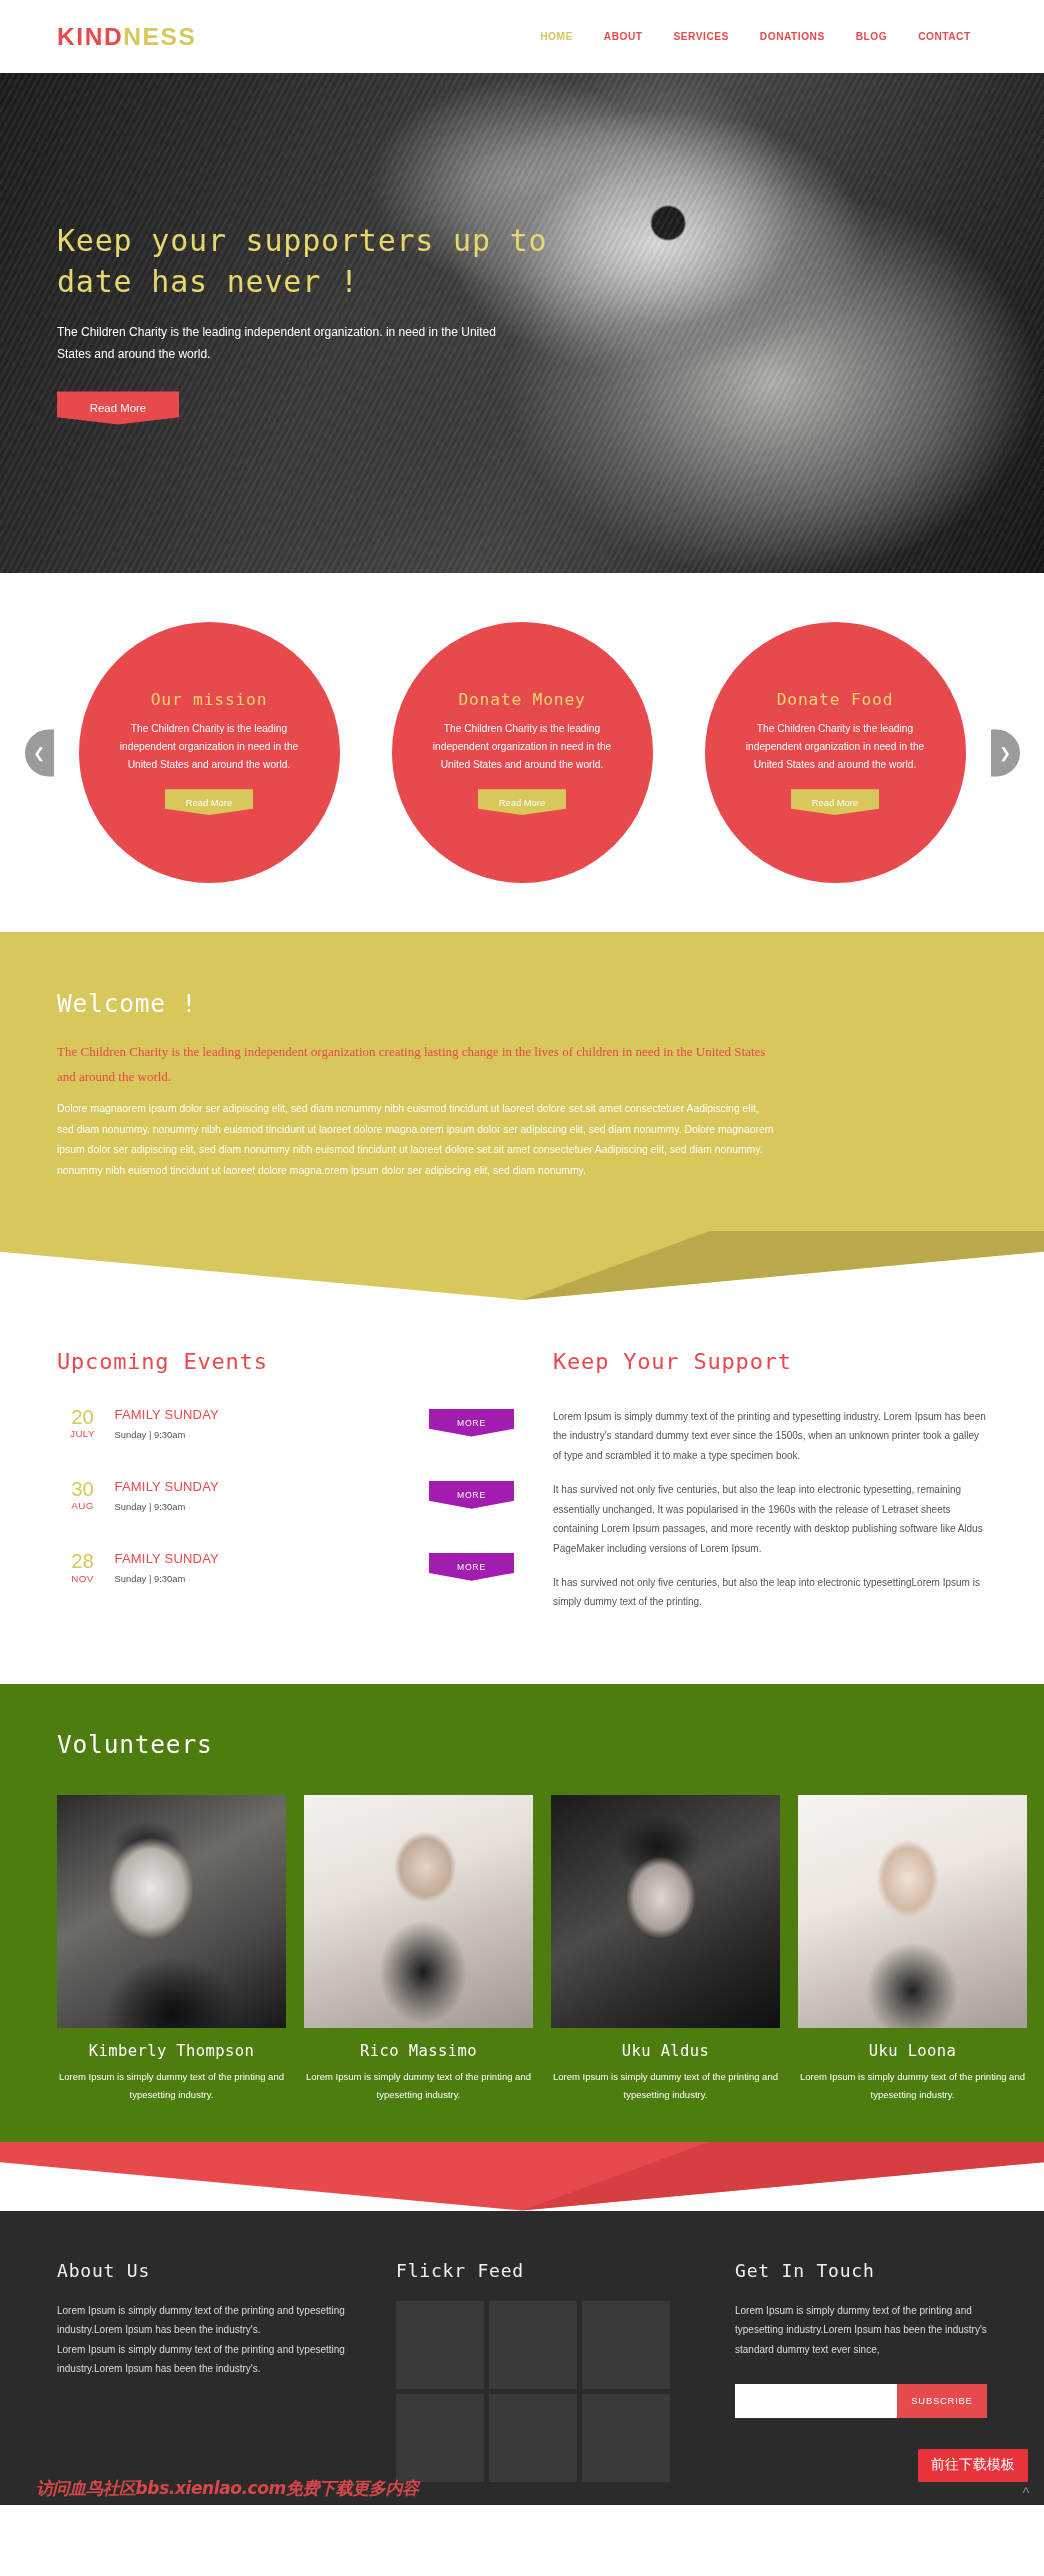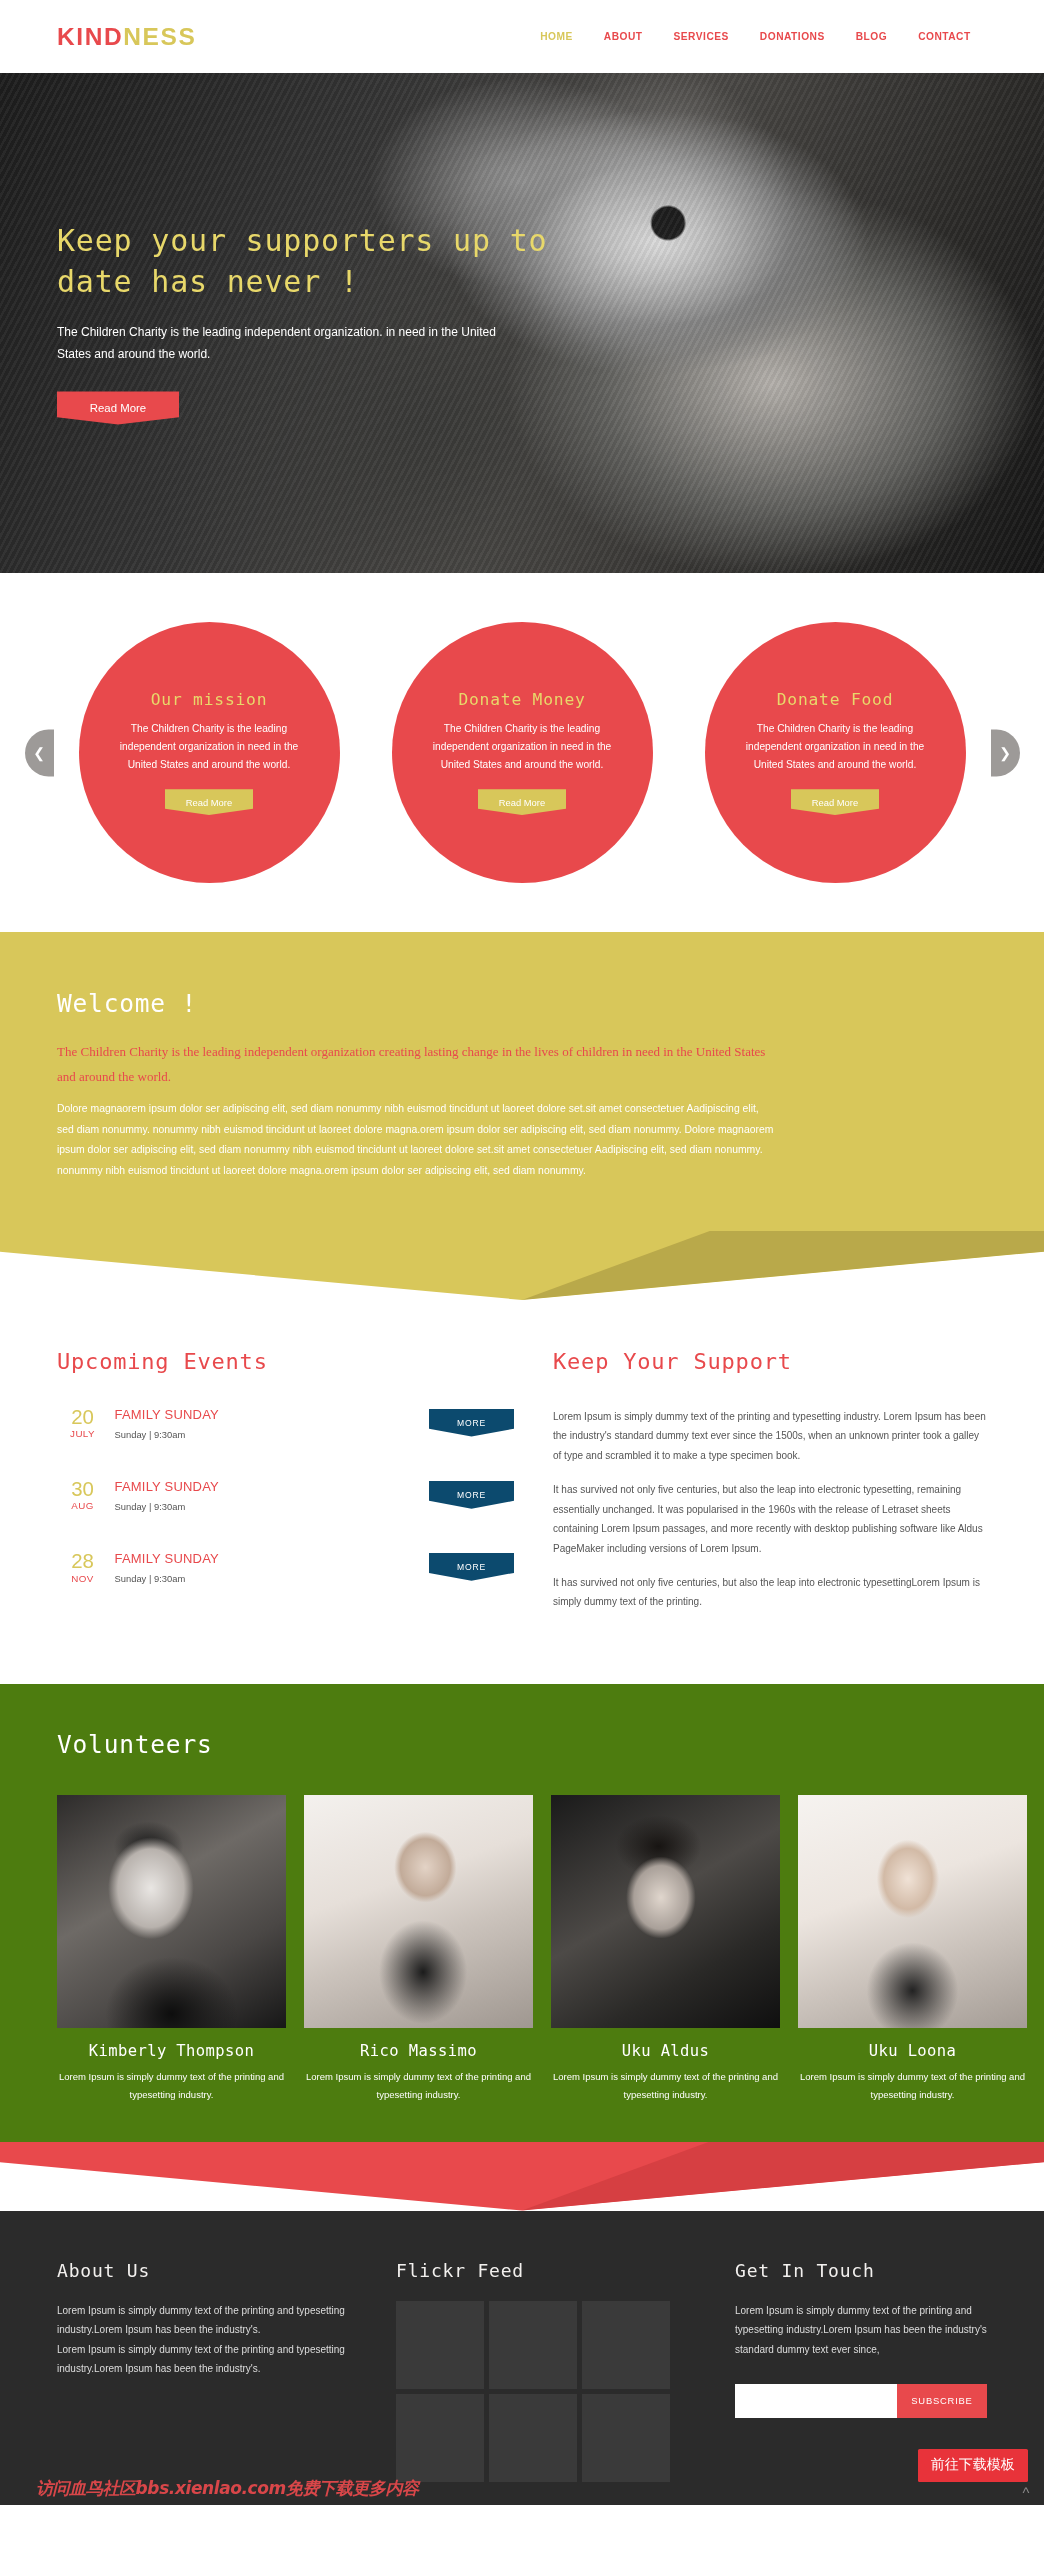--- a/index.html
+++ b/index.html
@@ -129,21 +129,21 @@
     font-weight:normal; letter-spacing:0.8px; margin-bottom:33px;
   }
   .event { display:flex; align-items:flex-start; margin-bottom:38px; }
   .event-date { width:51px; text-align:center; flex-shrink:0; }
   .event-date .day   { display:block; color:#d8c75a; font-size:20.4px; line-height:1.05; }
   .event-date .month { display:block; color:#e8494c; font-size:9.8px; letter-spacing:0.4px; }
   .event-info { flex:1; padding-left:6.5px; }
   .event-info h4 { color:#e8494c; font-size:13px; font-weight:normal; letter-spacing:0.2px; margin-bottom:4.1px; }
   .event-info span { color:#555; font-size:9.4px; }
   .btn-more {
-    background:#0c4a6e; color:#fff; border:none; font-size:8.6px; letter-spacing:0.8px;
+    background:#a21caf; color:#fff; border:none; font-size:8.6px; letter-spacing:0.8px;
     padding:9px 0; width:85px; text-align:center; cursor:pointer; flex-shrink:0; margin-top:1.6px;
     clip-path:polygon(0 0,100% 0,100% 72%,50% 100%,0 72%);
   }
   .col-support p { color:#555; font-size:10px; line-height:1.95; margin-bottom:14.7px; }
 
   
   .vol-section { background:#4d7c0f; width:1044px; padding:46px 57px 38px; }
   .vol-section h2 {
     font-family:"DejaVu Sans Mono", monospace; color:#fff; font-size:24.5px;
     font-weight:normal; letter-spacing:0.8px; margin-bottom:36px;

